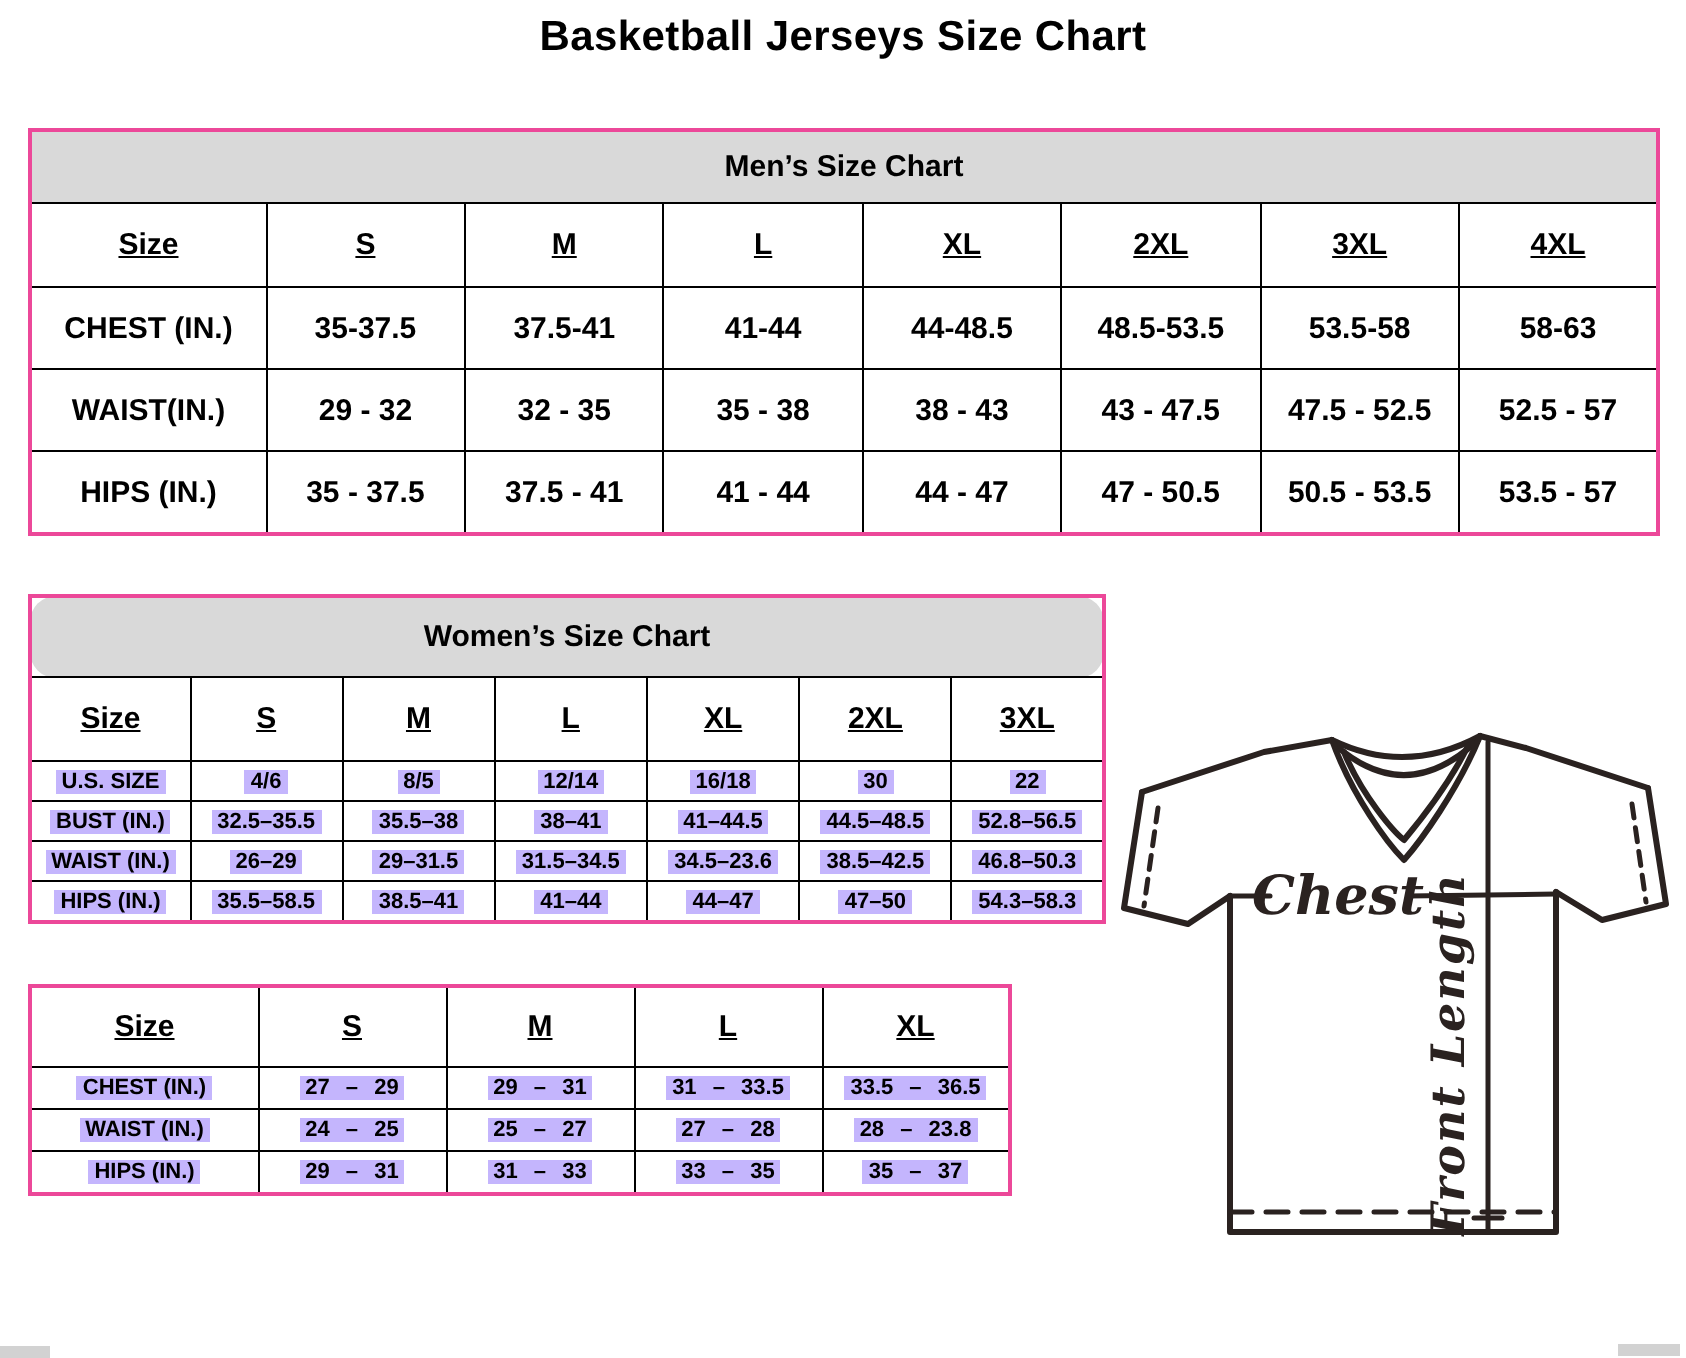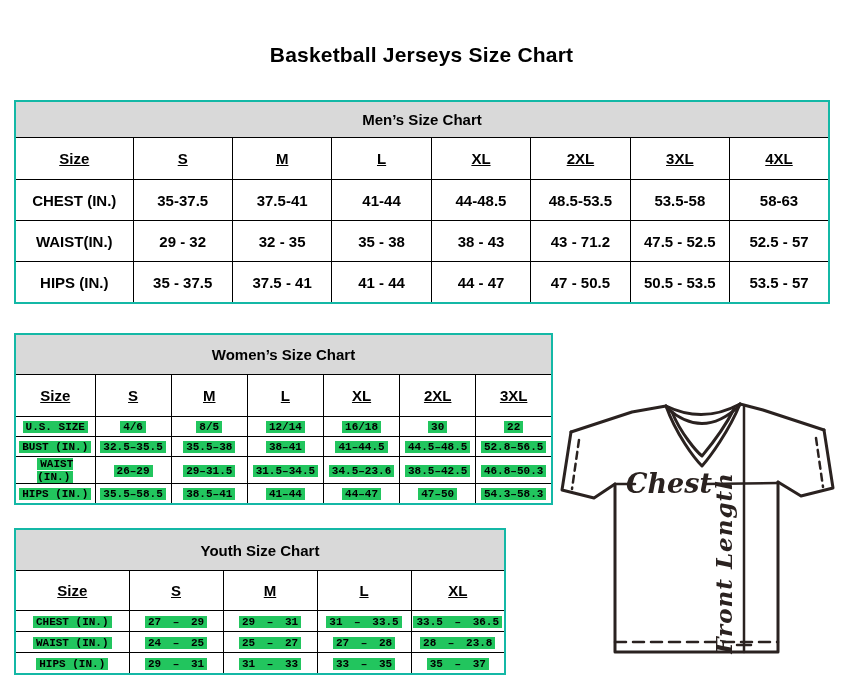--- a/index.html
+++ b/index.html
@@ -1,55 +1,55 @@
 <!DOCTYPE html>
 <html><head>
 <meta charset="utf-8">
 <style>
   html,body{margin:0;padding:0;}
   body{
     width:843px;height:679px;background:#ffffff;
     font-family:"Liberation Sans",sans-serif;color:#000;
     position:relative;overflow:hidden;
   }
-  .page{position:absolute;inset:0;margin-top:36px;}
+  .page{position:absolute;inset:0;}
   .page-title{
     position:absolute;top:7px;left:0;width:843px;
     text-align:center;font-size:21px;font-weight:bold;
     letter-spacing:.2px;
   }
   
   table.chart-table{
     position:absolute;border-collapse:collapse;table-layout:fixed;
-    background:#fff;border:2px solid #14b8a6;
+    background:#fff;border:2px solid #ec4899;
   }
   .chart-table th,.chart-table td{
     border:1.5px solid #000;text-align:center;vertical-align:middle;
     padding:0;font-weight:bold;overflow:hidden;
   }
   .band-row td{background:#d9d9d9;font-size:15px;}
   .size-row th{font-size:15px;text-decoration:underline;}
   
   .men{left:14px;top:64px;width:816px;}
   .men .band-row td{height:35px;}
   .men .size-row th{height:41px;}
   .men .data-row th,.men .data-row td{height:40px;font-size:15px;}
   
   .women{left:14px;top:297px;width:539px;}
-  .women .band-row td{height:39px;}
+  .women .band-row td{height:39px;border-radius:13px;}
   .women .size-row th{height:41px;}
   .women .data-row th,.women .data-row td{height:19px;font-size:11px;}
   
   .youth{left:14px;top:492px;width:492px;}
   .youth .band-row td{height:40px;}
   .youth .size-row th{height:39px;}
   .youth .data-row th,.youth .data-row td{height:20px;font-size:11px;}
   .youth .data-row td{word-spacing:5px;}
   
-  .shade .data-row .cell-txt{background:#22c55e;padding:0 3px;font-family:Liberation Mono, monospace;}
+  .shade .data-row .cell-txt{background:#c4b5fd;padding:0 3px;}
   
   .jersey{position:absolute;left:558px;top:364px;width:284px;height:262px;}
   .jersey text{
     font-family:"DejaVu Serif",serif;font-style:italic;font-weight:bold;
     fill:#2a2220;
   }
   .chest-label{font-size:27px;}
   .front-length-label{font-size:23px;letter-spacing:1px;}
   
   .frag{position:absolute;background:#d2d2d2;}
@@ -97,21 +97,21 @@
           <td><span class="cell-txt">48.5-53.5</span></td>
           <td><span class="cell-txt">53.5-58</span></td>
           <td><span class="cell-txt">58-63</span></td>
         </tr>
         <tr class="data-row">
           <th><span class="cell-txt">WAIST(IN.)</span></th>
           <td><span class="cell-txt">29 - 32</span></td>
           <td><span class="cell-txt">32 - 35</span></td>
           <td><span class="cell-txt">35 - 38</span></td>
           <td><span class="cell-txt">38 - 43</span></td>
-          <td><span class="cell-txt">43 - 71.2</span></td>
+          <td><span class="cell-txt">43 - 47.5</span></td>
           <td><span class="cell-txt">47.5 - 52.5</span></td>
           <td><span class="cell-txt">52.5 - 57</span></td>
         </tr>
         <tr class="data-row">
           <th><span class="cell-txt">HIPS (IN.)</span></th>
           <td><span class="cell-txt">35 - 37.5</span></td>
           <td><span class="cell-txt">37.5 - 41</span></td>
           <td><span class="cell-txt">41 - 44</span></td>
           <td><span class="cell-txt">44 - 47</span></td>
           <td><span class="cell-txt">47 - 50.5</span></td>
@@ -185,23 +185,20 @@
 
   <table class="chart-table youth shade">
       <colgroup>
         <col style="width: 114px;">
         <col>
         <col>
         <col>
         <col>
       </colgroup>
       <tbody>
-        <tr class="band-row">
-          <td colspan="5">Youth Size Chart</td>
-        </tr>
         <tr class="size-row">
           <th>Size</th>
           <th>S</th>
           <th>M</th>
           <th>L</th>
           <th>XL</th>
         </tr>
         <tr class="data-row">
           <th><span class="cell-txt">CHEST (IN.)</span></th>
           <td><span class="cell-txt">27 – 29</span></td>

